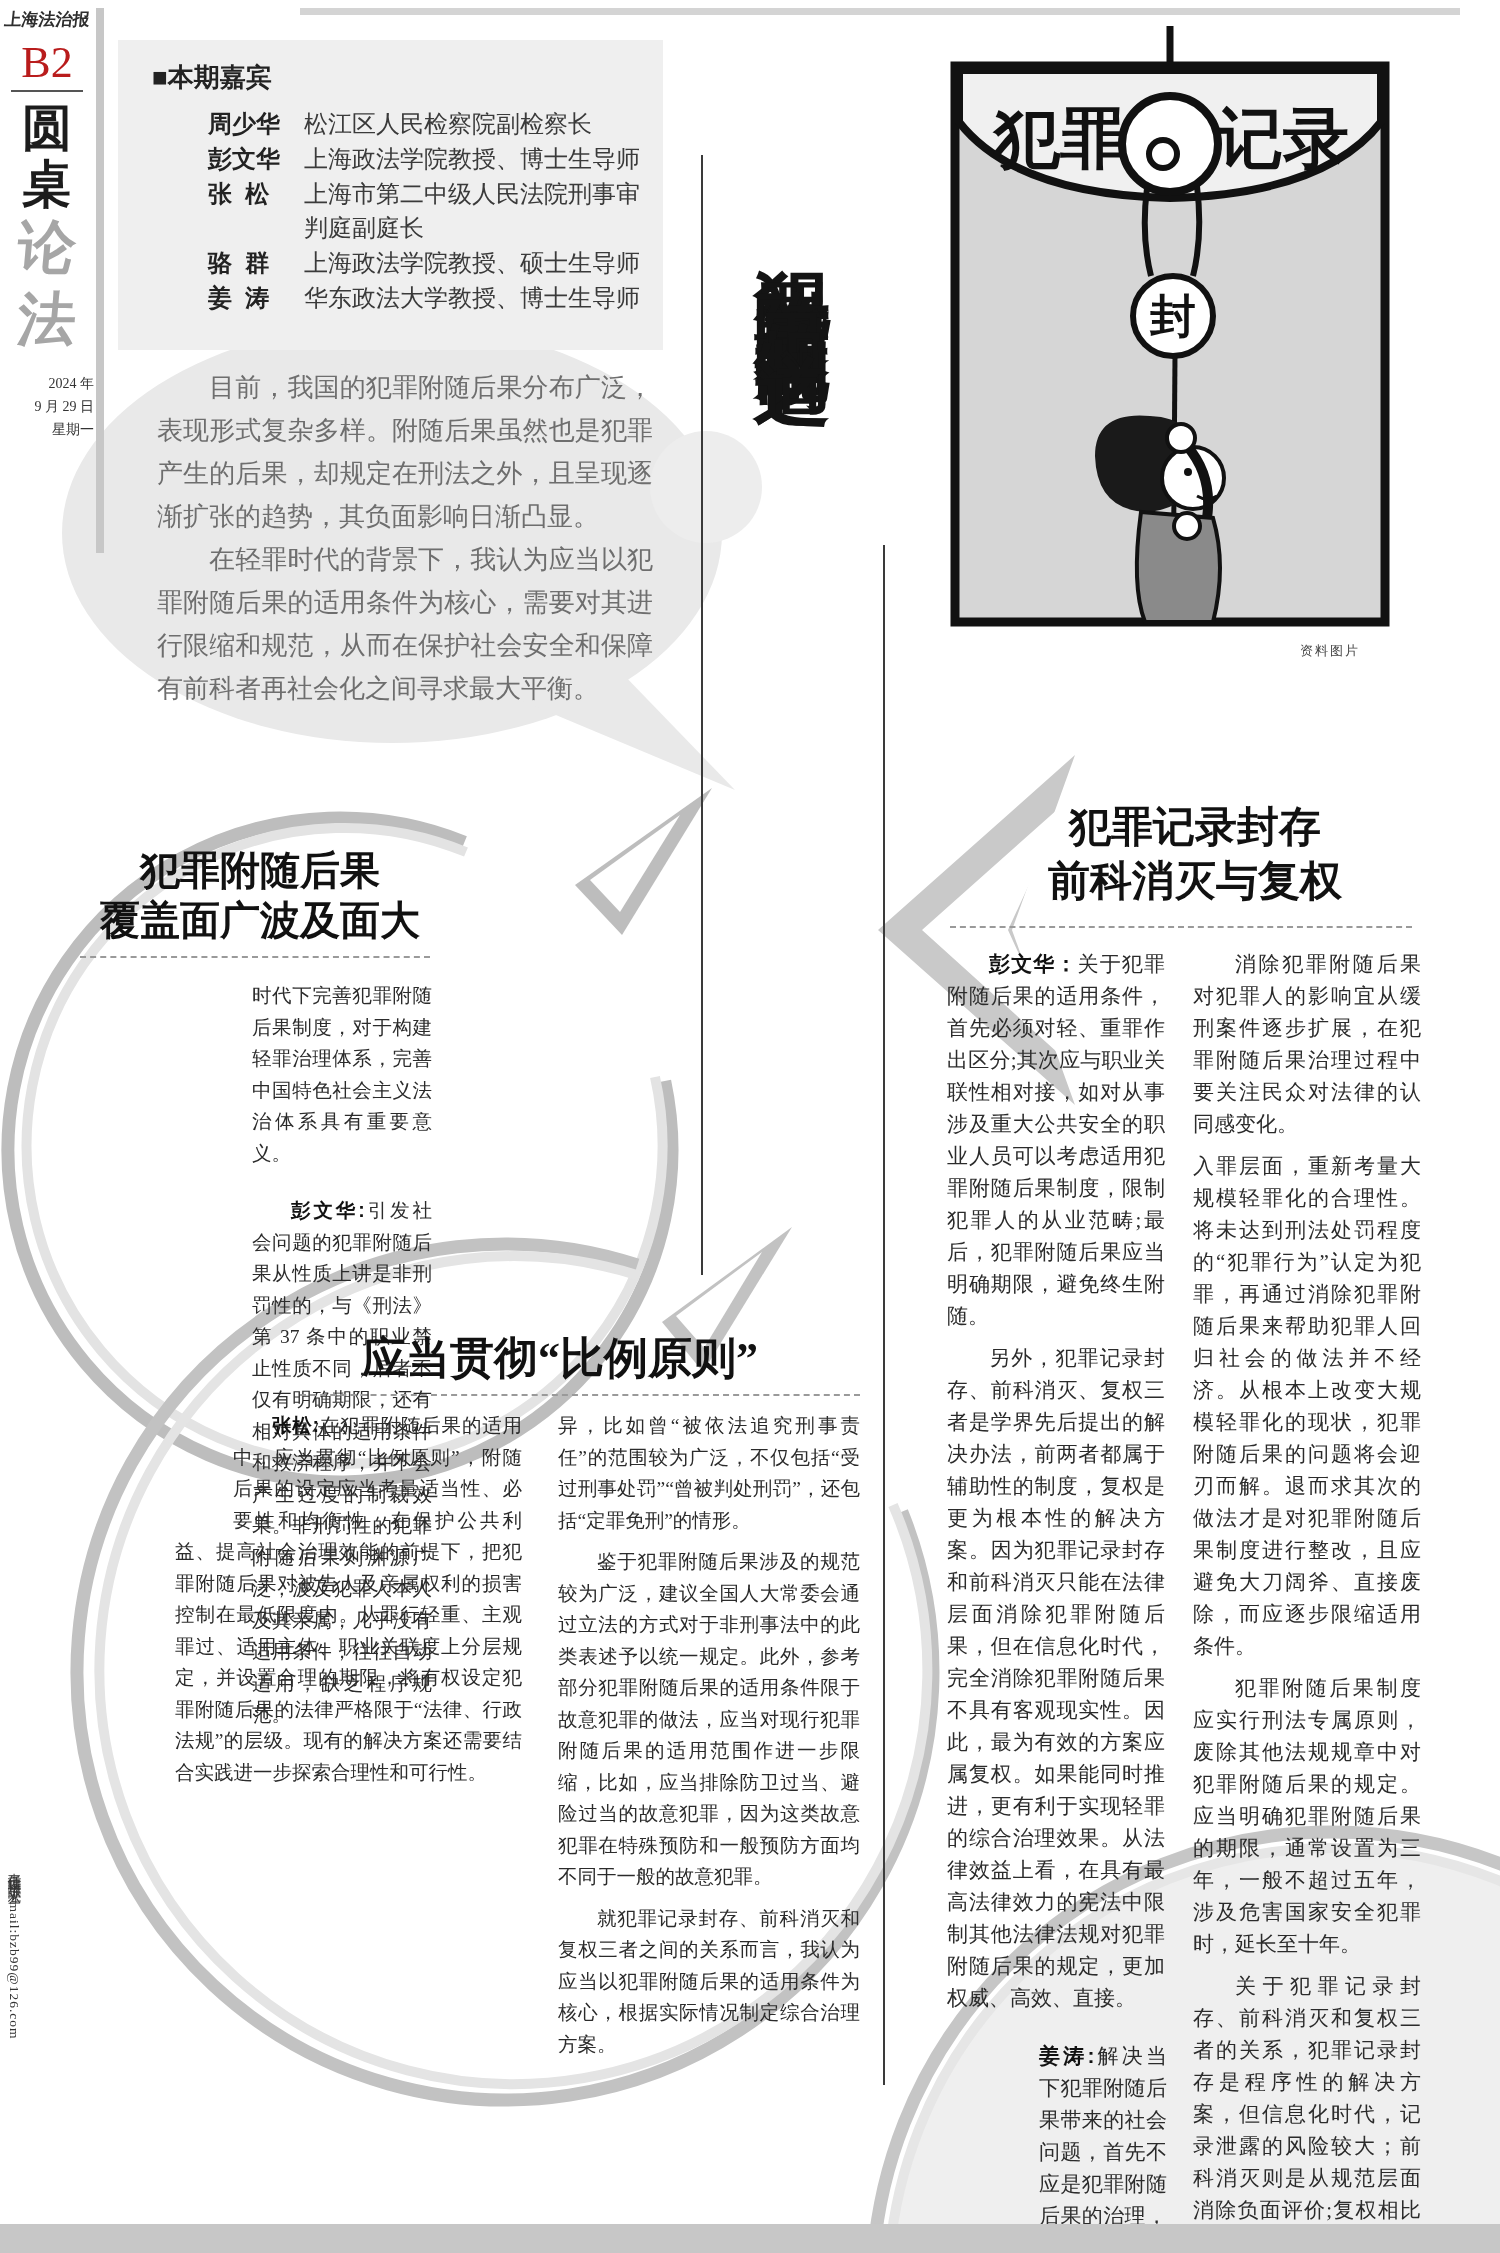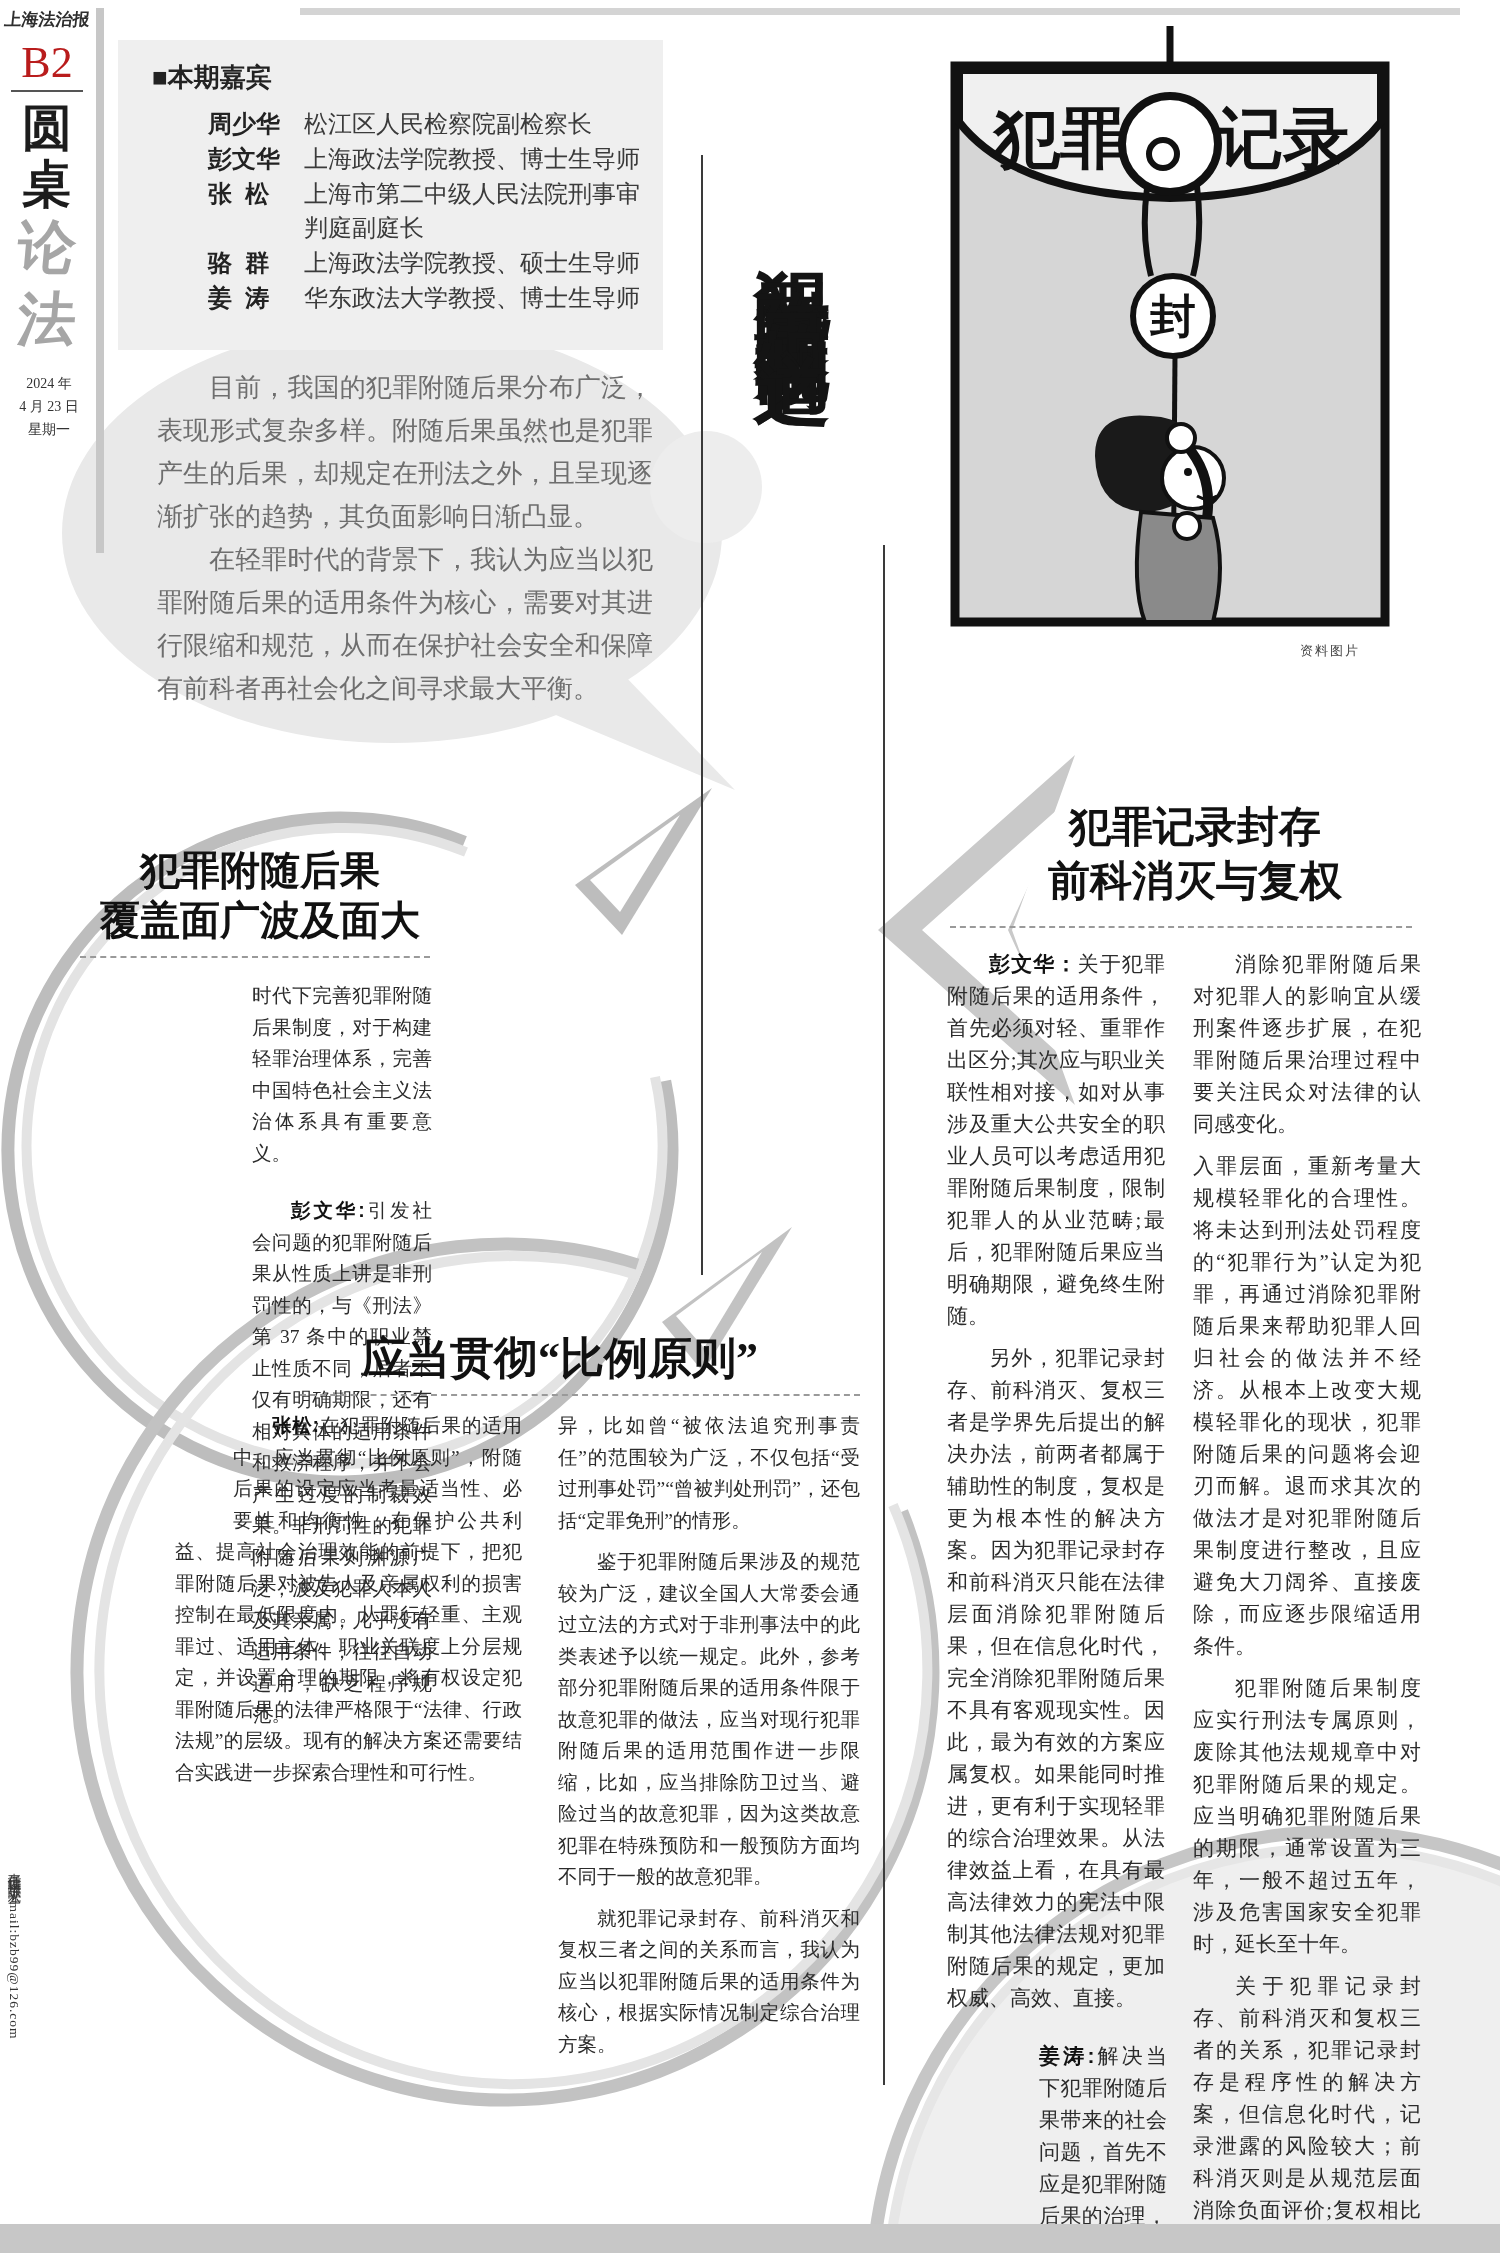--- a/index.html
+++ b/index.html
@@ -14,21 +14,21 @@
   .strip-top{position:absolute;left:300px;top:8px;width:1160px;height:7px;background:#d4d4d4;z-index:1;}
   .band-bottom{position:absolute;left:0;top:2224px;width:1500px;height:29px;background:#c7c7c7;z-index:3;}
   .rule{position:absolute;width:2px;background:#3a3a3a;z-index:1;}
   
   #masthead{left:0;top:8px;width:94px;z-index:2;text-align:center;}
   .paper-name{font-size:17px;font-weight:bold;color:#2e2e2e;transform:skewX(-6deg);letter-spacing:0;}
   .page-no{font-size:44px;color:#b91c1c;margin-top:6px;}
   .mast-hr{width:72px;border:0;border-top:2px solid #555;margin:2px auto 8px auto;}
   .col-char{font-size:50px;font-weight:900;color:#1c1c1c;line-height:56px;}
   .col-char.brush{color:#a6a6a6;font-size:58px;line-height:72px;transform:skewX(-5deg);}
-  .date-block{margin-top:16px;text-align:center;padding-left:4px;font-size:14px;color:#333;line-height:23px;}
+  .date-block{margin-top:16px;text-align:right;padding-left:4px;font-size:14px;color:#333;line-height:23px;}
   
   #guestbox{left:118px;top:40px;width:545px;height:310px;background:#efefef;z-index:2;}
   .gb-head{position:absolute;left:34px;top:20px;font-size:26px;font-weight:bold;color:#222;}
   .gb-list{position:absolute;left:90px;top:66px;width:440px;}
   .gb-row{display:flex;font-size:24px;line-height:34px;margin-top:1px;}
   .gb-name{width:96px;font-weight:bold;color:#222;flex:none;white-space:pre;}
   .gb-title{color:#3a3a3a;width:344px;}
   
   #intro{left:157px;top:366px;width:496px;z-index:2;font-size:26px;line-height:43px;color:#6e6e6e;}
   #intro p{margin:0;text-indent:2em;}
@@ -94,21 +94,21 @@
   <div id="masthead" class="abs">
     <div class="paper-name">上海法治报</div>
     <div class="page-no">B2</div>
     <hr class="mast-hr">
     <div class="col-char">圆</div>
     <div class="col-char">桌</div>
     <div class="col-char brush">论</div>
     <div class="col-char brush">法</div>
     <div class="date-block">
       <div>2024 年</div>
-      <div>4 月 23 日</div>
+      <div>9 月 29 日</div>
       <div>星期一</div>
     </div>
   </div>
 
   <div id="guestbox" class="abs">
     <div class="gb-head sans">■本期嘉宾</div>
     <div class="gb-list">
       <div class="gb-row">
         <span class="gb-name sans">周少华</span>
         <span class="gb-title">松江区人民检察院副检察长</span>

